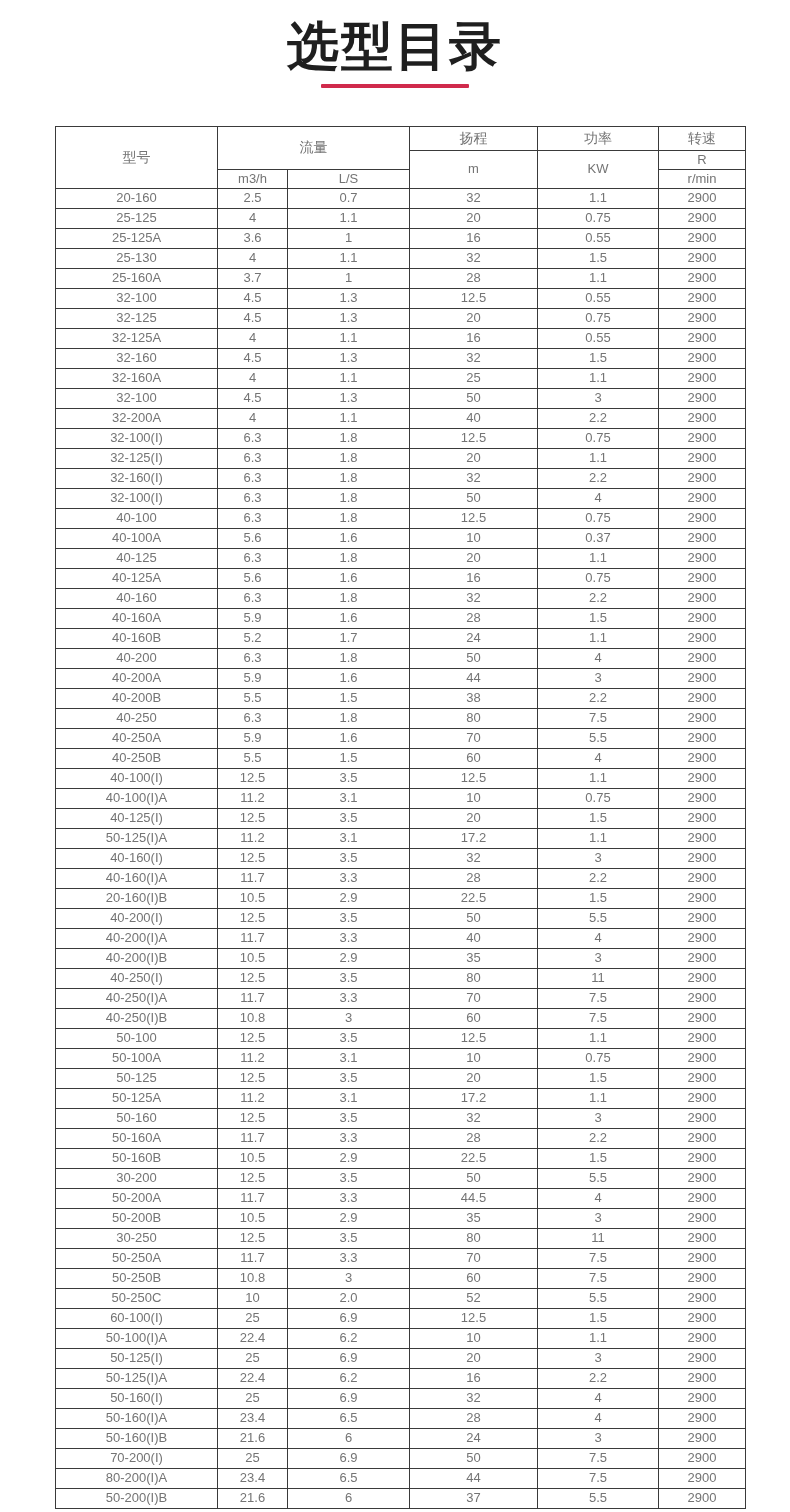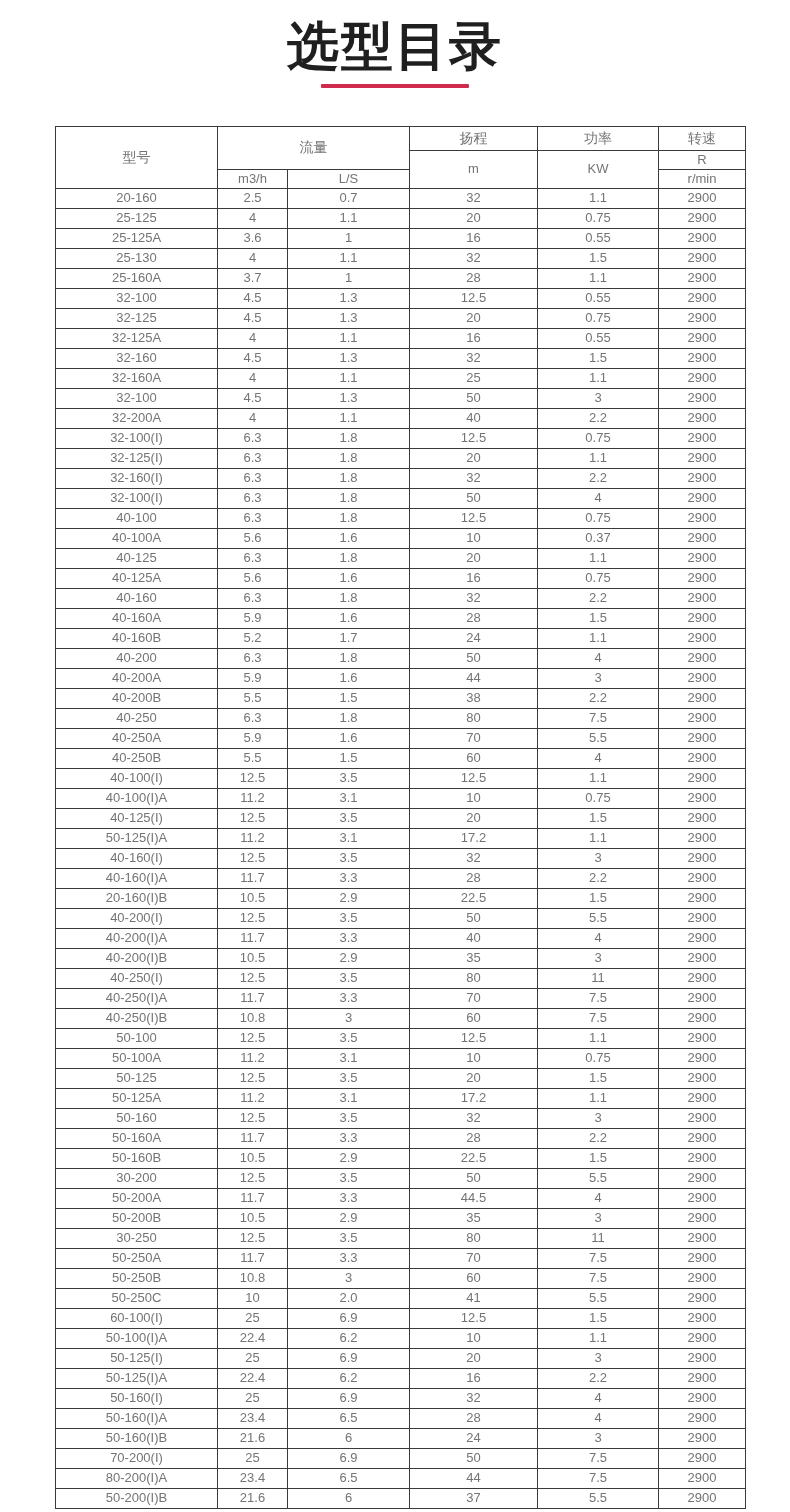--- a/index.html
+++ b/index.html
@@ -530,21 +530,21 @@
           <td>10.8</td>
           <td>3</td>
           <td>60</td>
           <td>7.5</td>
           <td>2900</td>
         </tr>
         <tr>
           <td>50-250C</td>
           <td>10</td>
           <td>2.0</td>
-          <td>41</td>
+          <td>52</td>
           <td>5.5</td>
           <td>2900</td>
         </tr>
         <tr>
           <td>60-100(I)</td>
           <td>25</td>
           <td>6.9</td>
           <td>12.5</td>
           <td>1.5</td>
           <td>2900</td>

